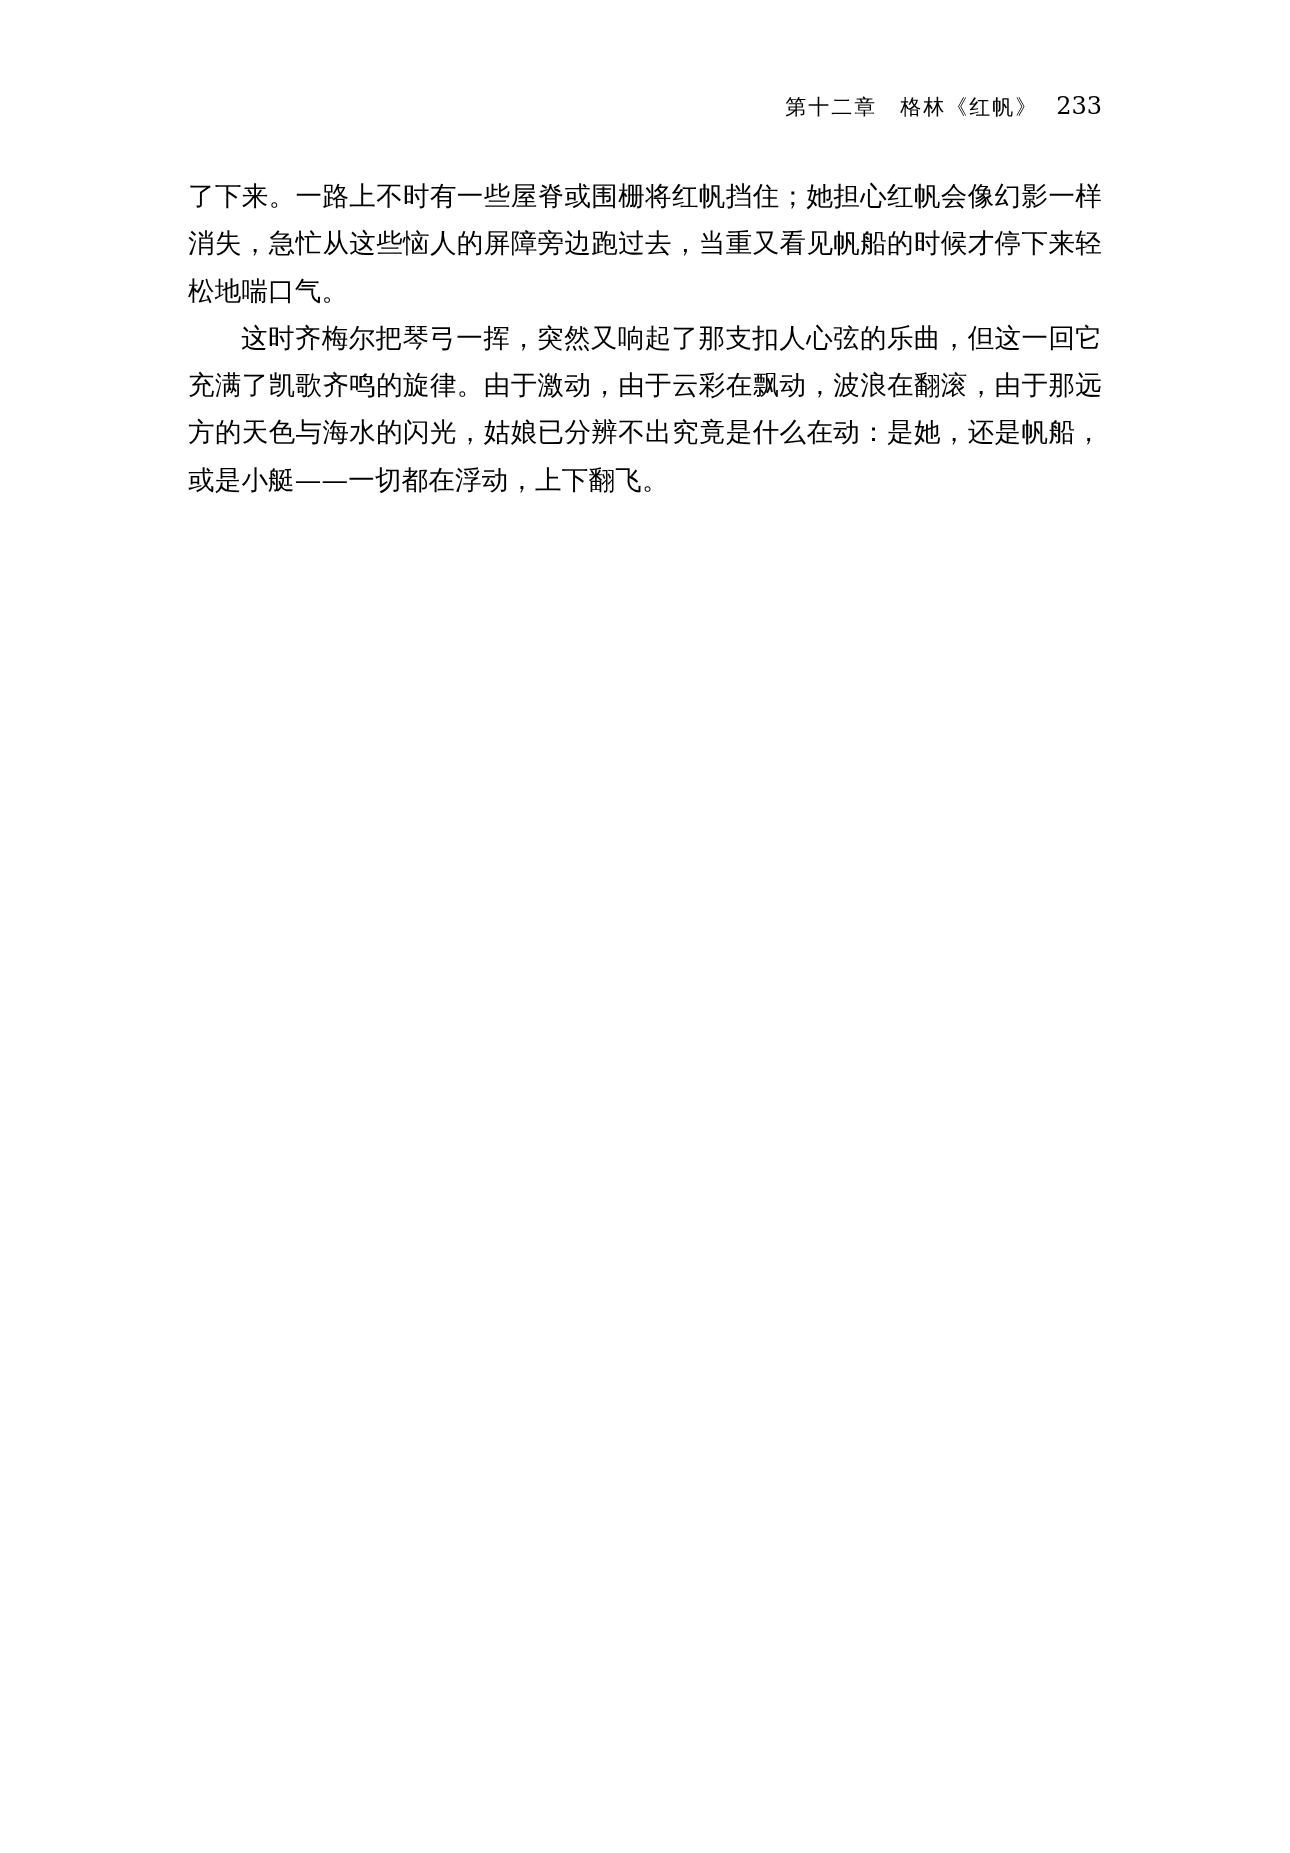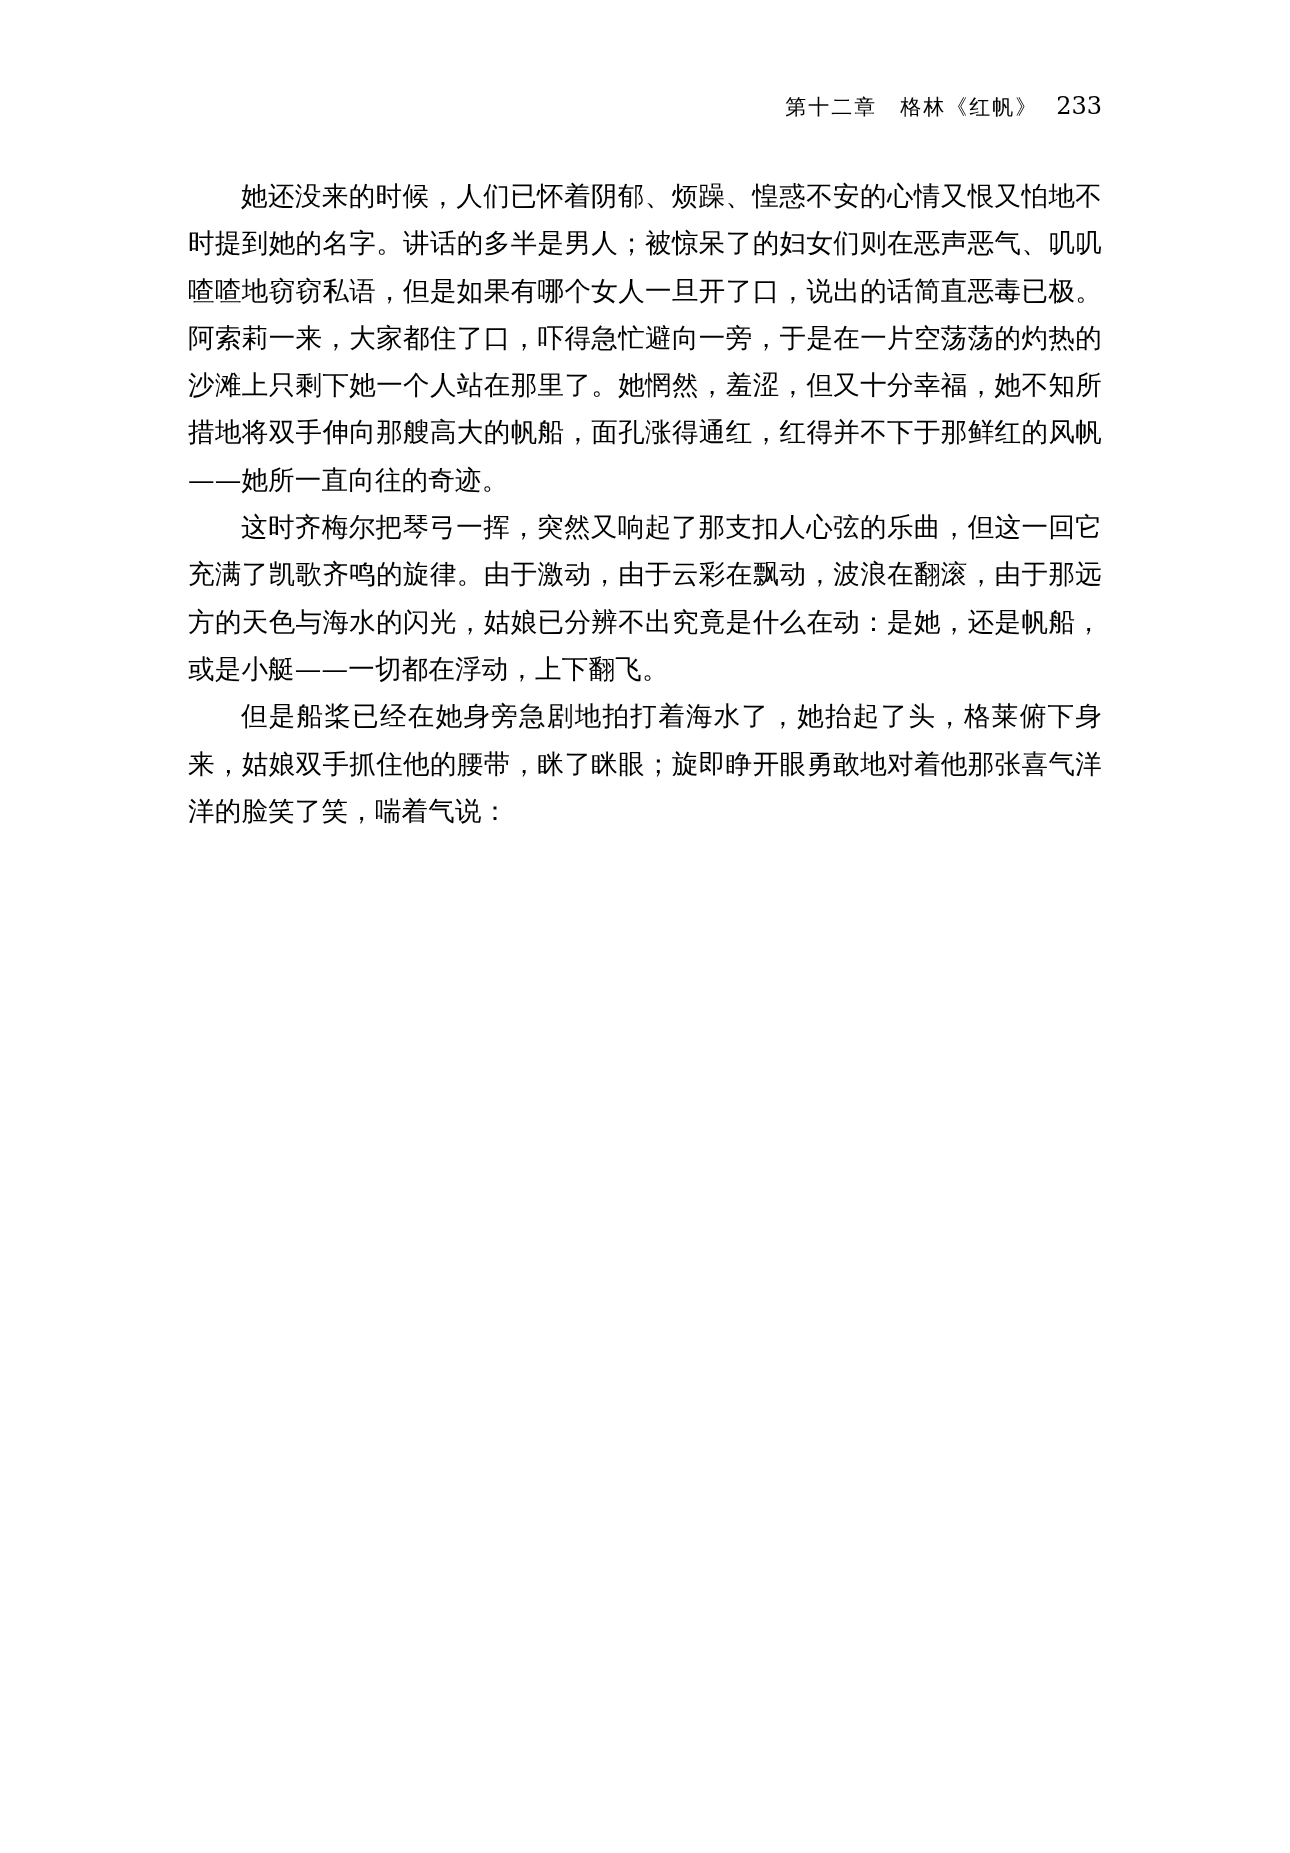--- a/index.html
+++ b/index.html
@@ -59,18 +59,17 @@
 <body>
 
 <div class="page">
 
   <div class="header">
     <span class="chapter">第十二章　格林《红帆》</span>
     <span class="pagenum">233</span>
   </div>
 
   <div class="content">
-    <p class="para indent">她还没来的时候，人们已怀着阴郁、烦躁、惶惑不安的心情又恨又怕地不时提到她的名字。讲话的多半是男人；被惊呆了的妇女们则在恶声恶气、叽叽喳喳地窃窃私语，但是如果有哪个女人一旦开了口，说出的话简直恶毒已极。阿索莉一来，大家都住了口，吓得急忙避向一旁，于是在一片空荡荡的灼热的沙滩上只剩下她一个人站在那里了。她惘然，羞涩，但又十分幸福，她不知所措地将双手伸向那艘高大的帆船，面孔涨得通红，红得并不下于那鲜红的风帆——她所一直向往的奇迹。</p>
+    <p class="para">了下来。一路上不时有一些屋脊或围栅将红帆挡住；她担心红帆会像幻影一样消失，急忙从这些恼人的屏障旁边跑过去，当重又看见帆船的时候才停下来轻松地喘口气。</p>
     <p class="para indent">这时齐梅尔把琴弓一挥，突然又响起了那支扣人心弦的乐曲，但这一回它充满了凯歌齐鸣的旋律。由于激动，由于云彩在飘动，波浪在翻滚，由于那远方的天色与海水的闪光，姑娘已分辨不出究竟是什么在动：是她，还是帆船，或是小艇——一切都在浮动，上下翻飞。</p>
-    <p class="para indent">但是船桨已经在她身旁急剧地拍打着海水了，她抬起了头，格莱俯下身来，姑娘双手抓住他的腰带，眯了眯眼；旋即睁开眼勇敢地对着他那张喜气洋洋的脸笑了笑，喘着气说：</p>
   </div>
 
 </div>
 
 </body></html>

